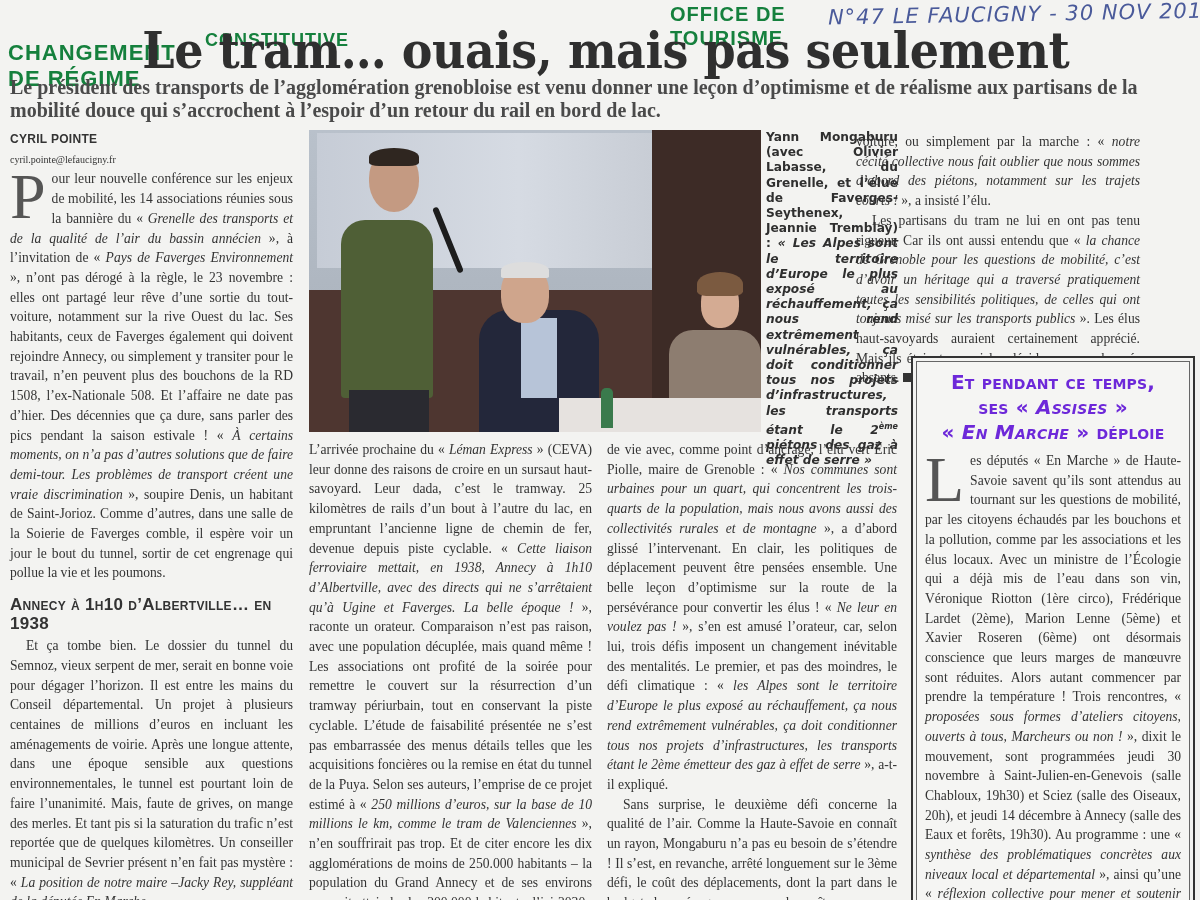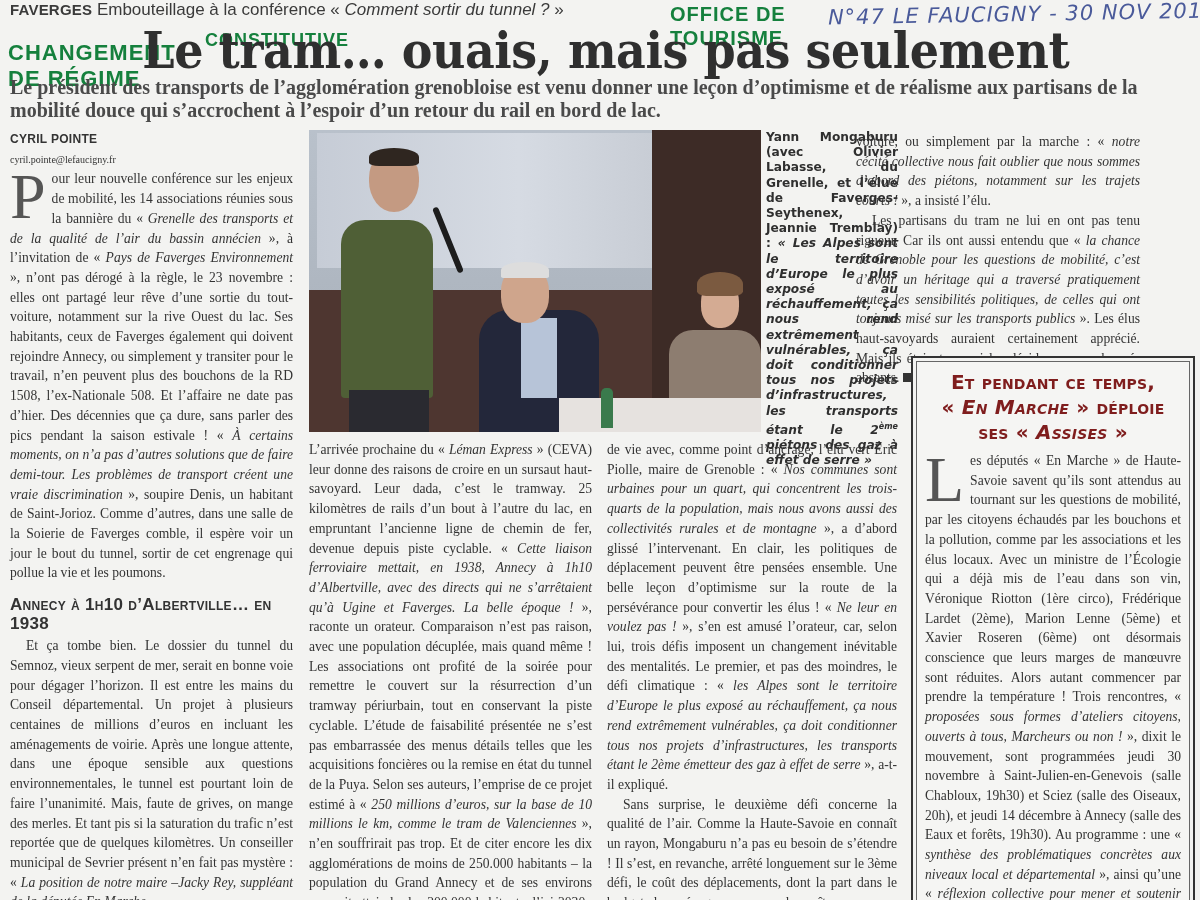--- a/index.html
+++ b/index.html
@@ -87,40 +87,37 @@
   .caption .q { font-style: italic; }
   .caption sup { font-size: 8px; }
 
   .sidebar {
     position: absolute; left: 911px; top: 356px; width: 284px; height: 560px;
     border: 2px solid #333; box-shadow: inset 0 0 0 3px #f3f3f1, inset 0 0 0 4px #666; background: #f5f5f3;
     padding: 12px 12px 0 12px;
   }
   .sidebar-title {
     font-family: "DejaVu Sans", sans-serif; font-weight: bold; font-size: 20px; line-height: 25px;
-    text-align: center; color: #7f1d1d; font-variant: small-caps; letter-spacing: 0.2px; margin-bottom: 6px;
+    text-align: center; color: #6d28d9; font-variant: small-caps; letter-spacing: 0.2px; margin-bottom: 6px;
   }
   .sidebar-title .it { font-style: italic; }
   .sidebar-body { font-size: 13.6px; line-height: 19.7px; text-align: justify; color: #333; }
   .sidebar-body .dropcap { font-size: 64px; line-height: 52px; }
 
   .end-square { display: inline-block; width: 9px; height: 9px; background: #333; margin-left: 4px; }
 </style>
 </head>
 <body>
 
 <div class="page">
 
   <div class="ghost" style="left:8px;top:40px;font-size:22px;line-height:26px;width:150px;">CHANGEMENT DE RÉGIME</div>
   <div class="ghost" style="left:670px;top:2px;font-size:20px;line-height:24px;width:120px;">OFFICE DE TOURISME</div>
   <div class="ghost" style="left:205px;top:30px;font-size:18px;">CONSTITUTIVE</div>
 
-  <div class="kicker">
-    <span class="place">Faverges</span><span> Embouteillage à la conférence « </span><span class="quote">Comment sortir du tunnel ?</span><span> »</span>
-  </div>
 
   <div class="handnote">N°47 LE FAUCIGNY - 30 NOV 2017</div>
 
   <h1 class="headline"><span>Le tram… ouais, mais pas seulement</span></h1>
 
   <div class="lede">Le président des transports de l’agglomération grenobloise est venu donner une leçon d’optimisme et de réalisme aux partisans de la mobilité douce qui s’accrochent à l’espoir d’un retour du rail en bord de lac.</div>
 
   <div class="col" style="left:10px;top:130px;width:283px;">
     <div class="byline">Cyril Pointe</div>
     <div class="email">cyril.pointe@lefaucigny.fr</div>
@@ -165,21 +162,21 @@
   </div>
 
   <div class="col" style="left:856px;top:132px;width:284px;">
     <p><span>voiture, ou simplement par la marche : « </span><em>notre cécité collective nous fait oublier que nous sommes d’abord des piétons, notamment sur les trajets courts !</em><span> », a insisté l’élu.</span></p>
     <p><span>Les partisans du tram ne lui en ont pas tenu rigueur. Car ils ont aussi entendu que « </span><em>la chance de Grenoble pour les questions de mobilité, c’est d’avoir un héritage qui a traversé pratiquement toutes les sensibilités politiques, de celles qui ont toujours misé sur les transports publics</em><span> ». Les élus haut-savoyards auraient certainement apprécié. Mais ils étaient, parmi les décideurs, aux abonnés absents.</span><span class="end-square"></span></p>
   </div>
 
   <div class="sidebar">
     <div class="sidebar-title">
       <div>Et pendant ce temps,</div>
+      <div><span>ses « </span><span class="it">Assises</span><span> »</span></div>
       <div><span>« </span><span class="it">En Marche</span><span> » déploie</span></div>
-      <div><span>ses « </span><span class="it">Assises</span><span> »</span></div>
     </div>
     <div class="sidebar-body">
       <span class="dropcap">L</span><span>es députés « En Marche » de Haute-Savoie savent qu’ils sont attendus au tournant sur les questions de mobilité, par les citoyens échaudés par les bouchons et la pollution, comme par les associations et les élus locaux. Avec un ministre de l’Écologie qui a déjà mis de l’eau dans son vin, Véronique Riotton (1ère circo), Frédérique Lardet (2ème), Marion Lenne (5ème) et Xavier Roseren (6ème) ont désormais conscience que leurs marges de manœuvre sont réduites. Alors autant commencer par prendre la température ! Trois rencontres, « </span><em>proposées sous formes d’ateliers citoyens, ouverts à tous, Marcheurs ou non !</em><span> », dixit le mouvement, sont programmées jeudi 30 novembre à Saint-Julien-en-Genevois (salle Chabloux, 19h30) et Sciez (salle des Oiseaux, 20h), et jeudi 14 décembre à Annecy (salle des Eaux et forêts, 19h30). Au programme : une « </span><em>synthèse des problématiques concrètes aux niveaux local et départemental</em><span> », ainsi qu’une « </span><em>réflexion collective pour mener et soutenir des actions locales immédiatement applicables</em>
     </div>
   </div>
 
 </div>
 
 </body></html>

